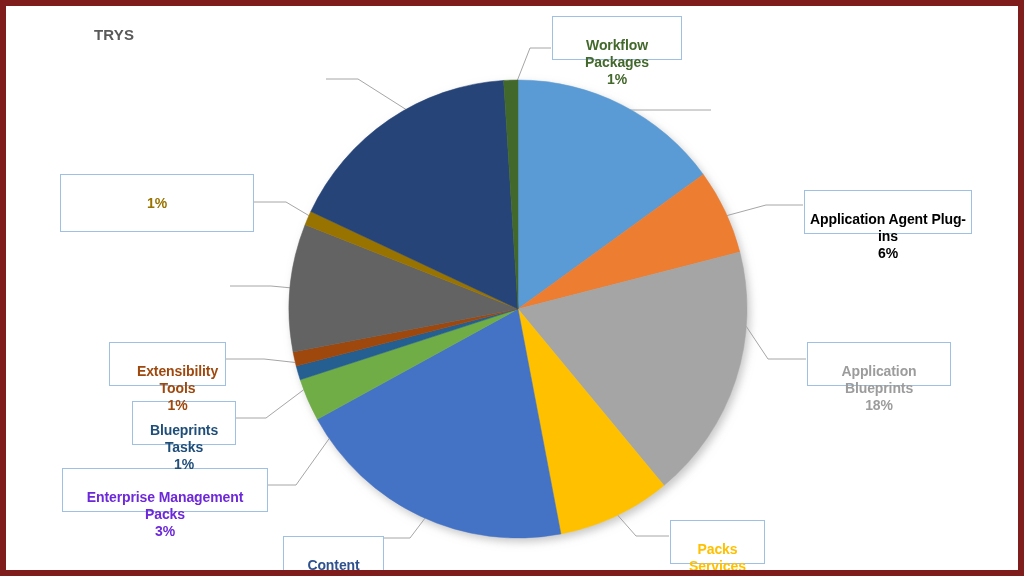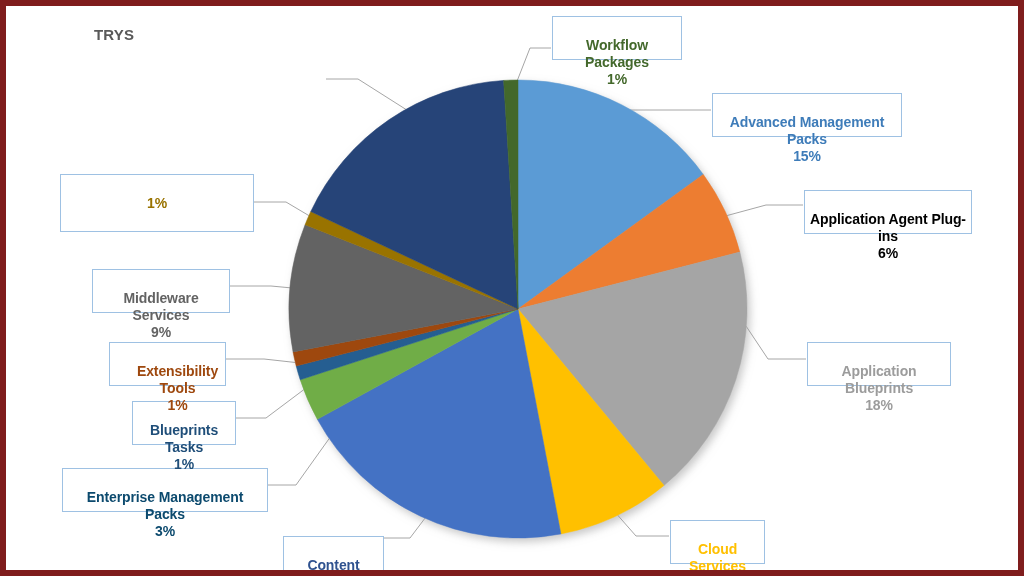--- a/index.html
+++ b/index.html
@@ -123,63 +123,55 @@
         <path d="M512,303 L304.79,205.50 A229,229 0 0 1 497.62,74.45 Z" fill="#264478" stroke="#264478" stroke-width="0.5"></path>
         <path d="M512,303 L497.62,74.45 A229,229 0 0 1 512.00,74.00 Z" fill="#43682B" stroke="#43682B" stroke-width="0.5"></path>
       </svg>
   </div>
 
   <div class="callout" style="left: 546px; top: 10px; width: 130px; height: 44px; color: rgb(67, 104, 43);">
     <span>Workflow Packages</span>
     <span class="pct">1%</span>
   </div>
 
-  <div class="callout" style="left: 706px; top: 87px; width: 190px; height: 44px; color: rgb(62, 124, 185);">
-    <span>Advanced Management Packs</span>
-    <span class="pct">15%</span>
-  </div>
 
   <div class="callout" style="left: 798px; top: 184px; width: 168px; height: 44px; color: #000000;">
     <span>Application Agent Plug-ins</span>
     <span class="pct">6%</span>
   </div>
 
   <div class="callout" style="left: 801px; top: 336px; width: 144px; height: 44px; color: rgb(156, 156, 156);">
     <span>Application Blueprints</span>
     <span class="pct">18%</span>
   </div>
 
   <div class="callout" style="left: 664px; top: 514px; width: 95px; height: 44px; color: rgb(255, 192, 0);">
-    <span>Cloud Services</span>
+    <span>Packs Services</span>
     <span class="pct">8%</span>
   </div>
 
   <div class="callout" style="left: 277px; top: 530px; width: 101px; height: 44px; color: rgb(47, 82, 143);">
     <span>Content Packs</span>
     
   </div>
 
-  <div class="callout" style="left: 56px; top: 462px; width: 206px; height: 44px; color: #0c4a6e;">
+  <div class="callout" style="left: 56px; top: 462px; width: 206px; height: 44px; color: #6d28d9;">
     <span>Enterprise Management Packs</span>
     <span class="pct">3%</span>
   </div>
 
   <div class="callout" style="left: 126px; top: 395px; width: 104px; height: 44px; color: rgb(31, 78, 121);">
     <span>Blueprints Tasks</span>
     <span class="pct">1%</span>
   </div>
 
   <div class="callout" style="left: 103px; top: 336px; width: 117px; height: 44px; color: rgb(158, 72, 14); padding-left: 24px;">
     <span>Extensibility Tools</span>
     <span class="pct">1%</span>
   </div>
 
-  <div class="callout" style="left: 86px; top: 263px; width: 138px; height: 44px; color: rgb(99, 99, 99);">
-    <span>Middleware Services</span>
-    <span class="pct">9%</span>
-  </div>
 
   <div class="callout" style="left: 54px; top: 168px; width: 194px; height: 58px; color: rgb(153, 115, 0);">
     <span class="pct">1%</span>
   </div>
 
 
 </div>
 
 </body></html>

